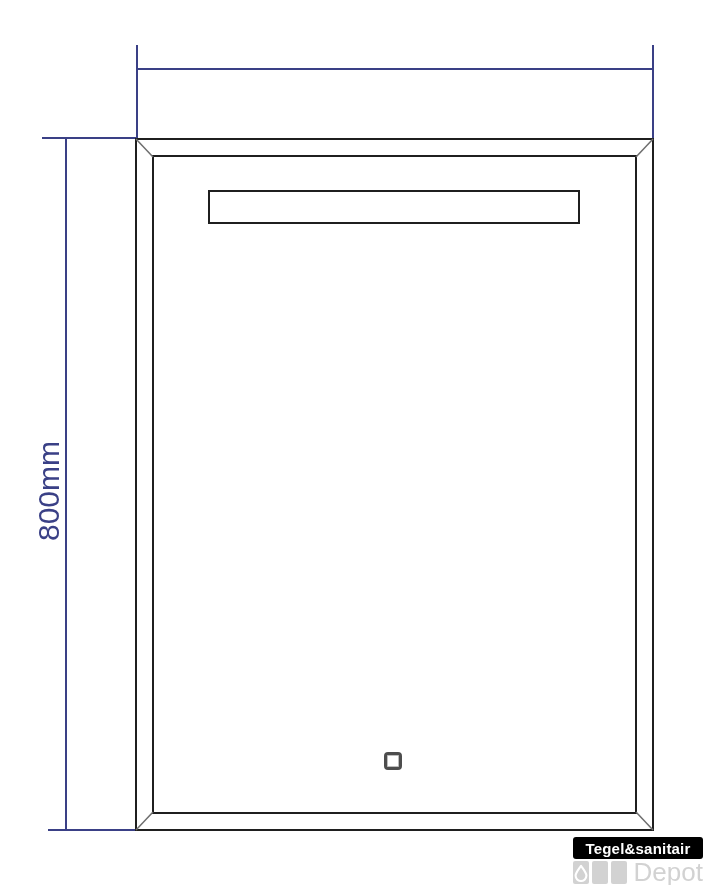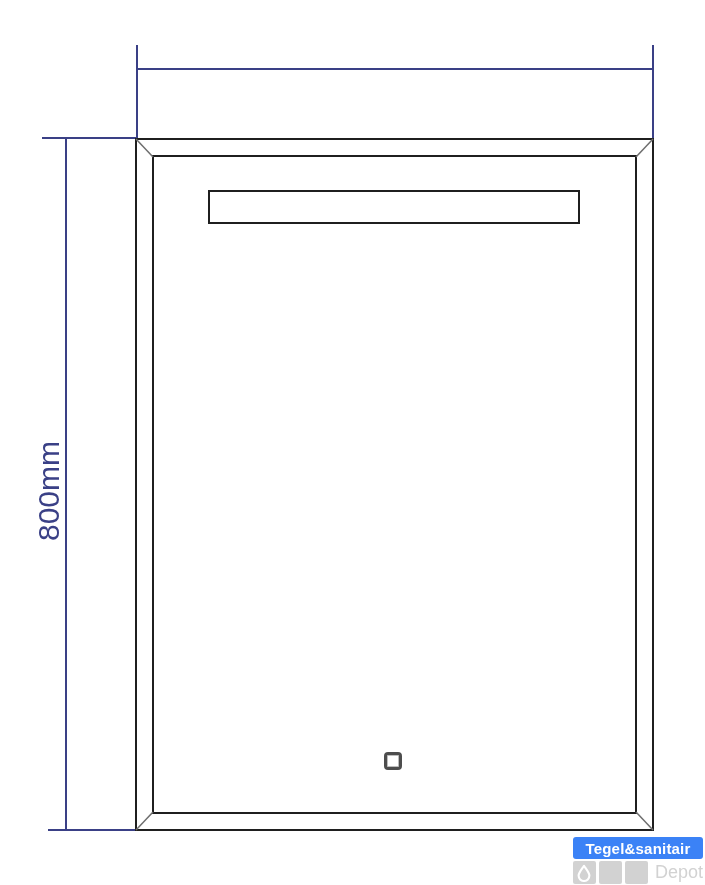--- a/index.html
+++ b/index.html
@@ -83,21 +83,21 @@
   }
 
   
   .logo {
     position: absolute;
     left: 573px; top: 837px;
     width: 130px; height: 47px;
   }
   .logo-bar {
     width: 130px; height: 22px;
-    background: #3b82f6;
+    background: #000000;
     border-radius: 3px;
     display: flex;
     align-items: center;
     justify-content: center;
   }
   .logo-bar-text {
     color: #ffffff;
     font-weight: bold;
     font-size: 15px;
     letter-spacing: 0.2px;
@@ -112,21 +112,21 @@
     width: 24px; height: 23px;
     background: #d2d2d2;
     border-radius: 2px;
     margin-right: 3px;
     display: flex;
     align-items: center;
     justify-content: center;
   }
   .logo-depot {
     color: #d2d2d2;
-    font-size: 18px;
+    font-size: 26px;
     line-height: 23px;
     margin-left: 4px;
     white-space: nowrap;
   }
 </style>
 </head>
 <body>
 
 <div class="canvas">
 

